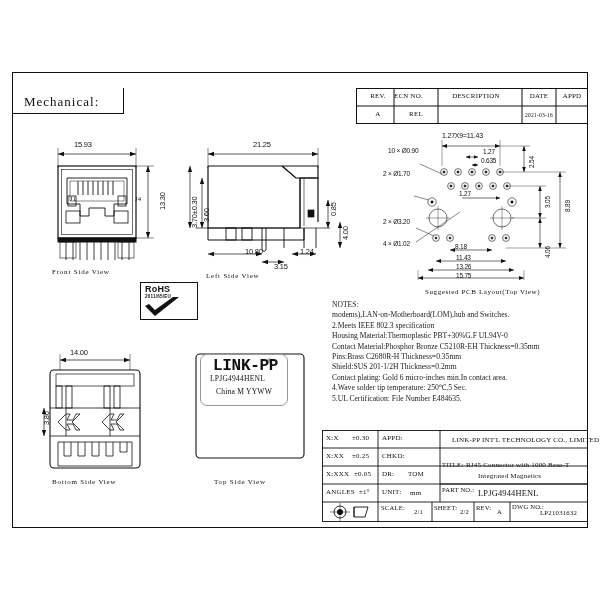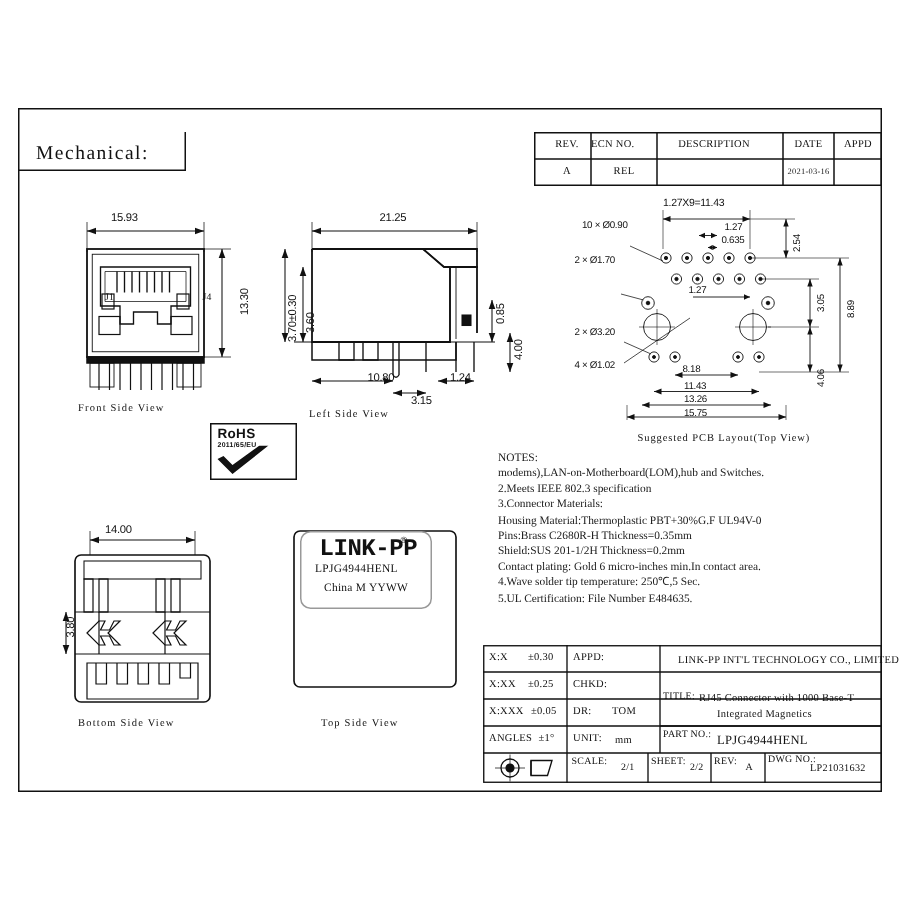--- a/index.html
+++ b/index.html
@@ -316,22 +316,22 @@
     <div class="txt rohs-t" style="left:4px;top:11px;font-size:4.6px;">2011/65/EU</div>
     <svg class="abs" style="left:2px;top:14px;" width="52" height="21" viewBox="0 0 52 21">
       <path d="M2 9 L12 19 L36 0 L30 0 L12 13 L6 7 Z" fill="#111"></path>
     </svg>
   </div>
 
   <div class="abs" style="left:332px;top:300px;width:258px;">
     <div class="note" style="position:relative;">NOTES:</div>
     <div class="note">  modems),LAN-on-Motherboard(LOM),hub and Switches.</div>
     <div class="note">2.Meets IEEE 802.3 specification</div>
-    <div class="note">3.Connector Materials:</div>
     <div class="note">  Housing Material:Thermoplastic PBT+30%G.F UL94V-0</div>
+    <div class="note">  Contact Material:Phosphor Bronze C5210R-EH Thickness=0.35mm</div>
     <div class="note">  Pins:Brass C2680R-H  Thickness=0.35mm</div>
     <div class="note">  Shield:SUS 201-1/2H Thickness=0.2mm</div>
     <div class="note">  Contact plating: Gold 6 micro-inches min.In contact area.</div>
     <div class="note">4.Wave solder tip temperature: 250℃,5 Sec.</div>
     <div class="note">5.UL Certification: File Number E484635.</div>
   </div>
 
   <div class="abs" style="left:36px;top:346px;">
     <svg width="150" height="130" viewBox="0 0 150 130">
       <g stroke="#111" fill="none" stroke-width="0.7">

